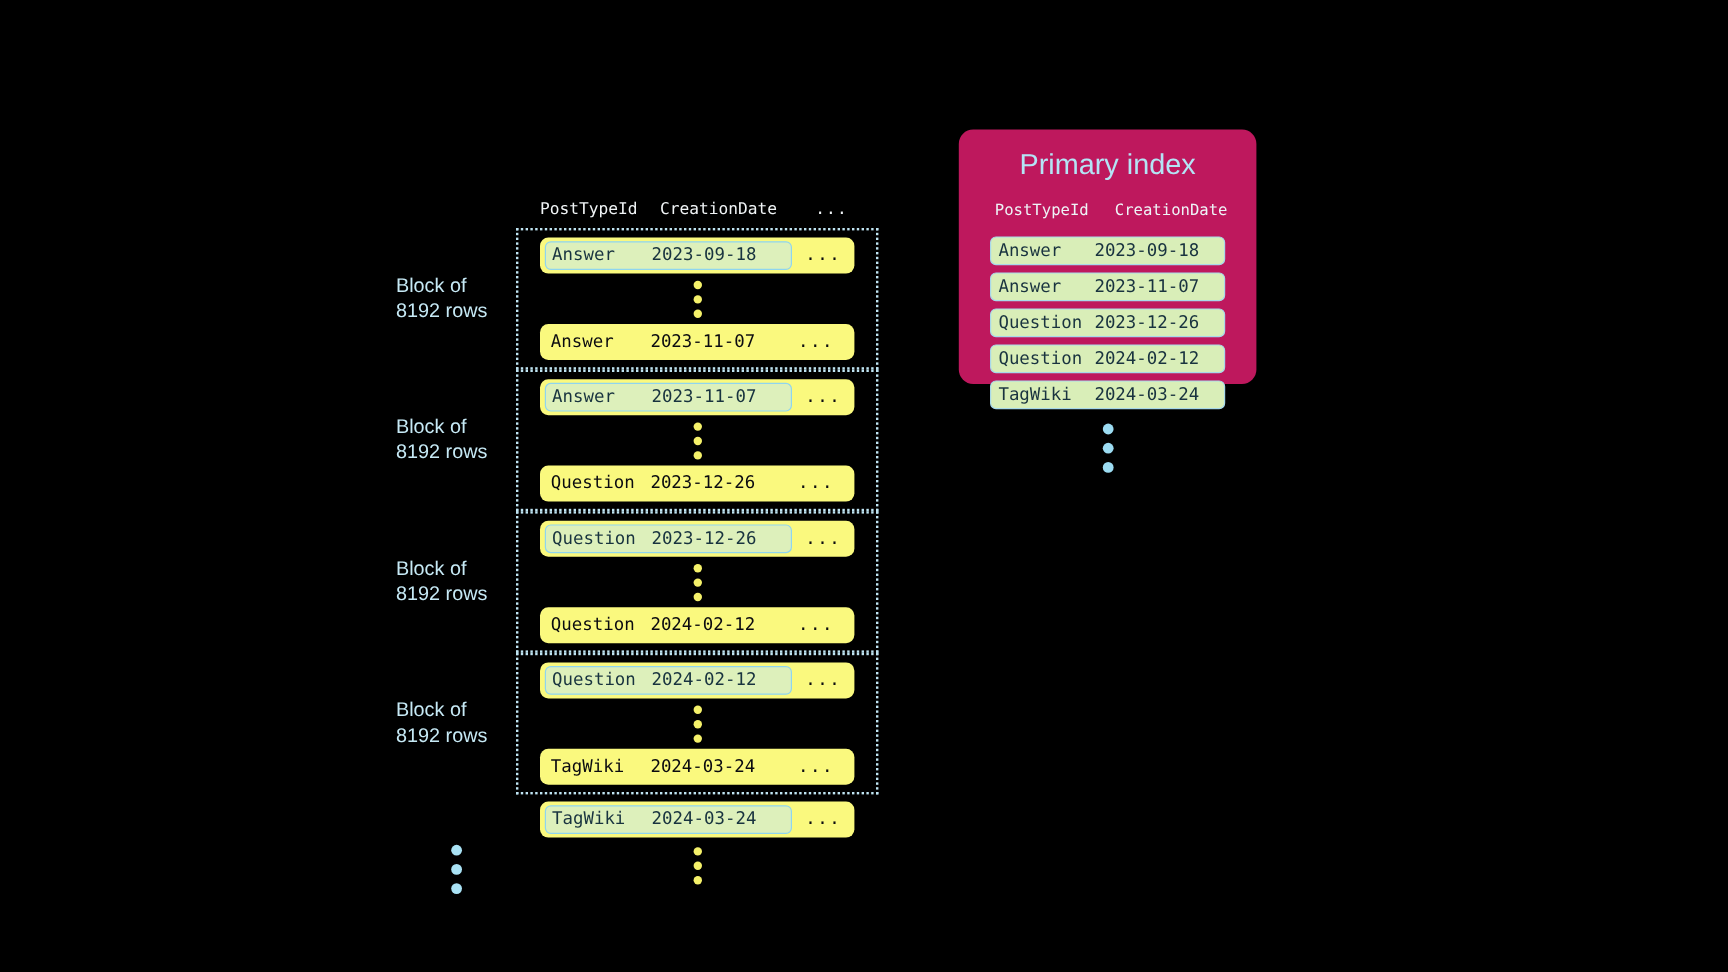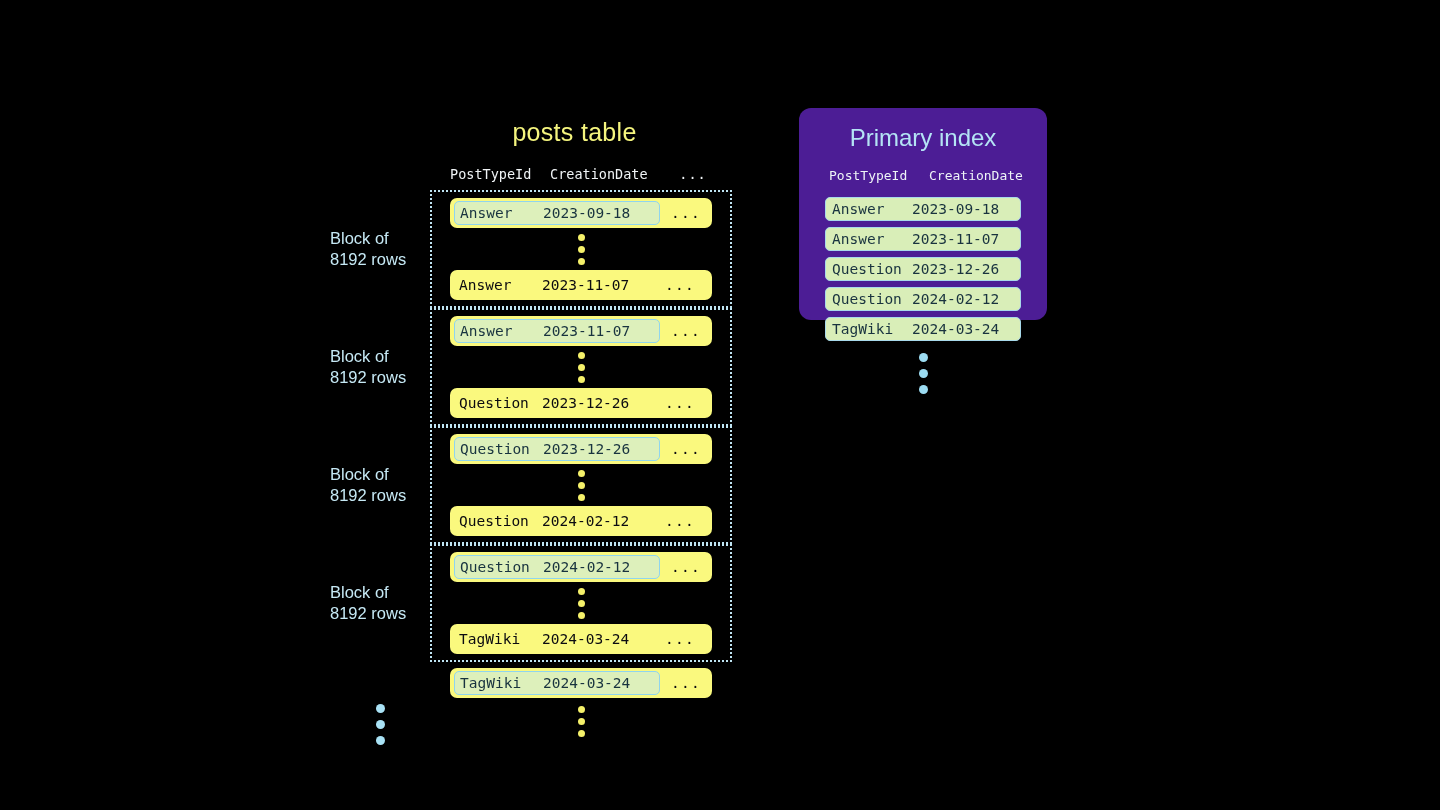--- a/index.html
+++ b/index.html
@@ -144,21 +144,21 @@
   .bottom-dots-wrap .left-dots i { width: 9px; height: 9px; border-radius: 50%; background: #a9e2f5; display:block; }
   .bottom-dots-wrap .right-dots { width: 302px; flex: none; }
 
   
   .index-panel {
     position: absolute;
     left: 799px;
     top: 108px;
     width: 248px;
     height: 212px;
-    background: #4c1d95;
+    background: #be185d;
     border-radius: 12px;
     padding-top: 16px;
   }
 
   .index-title {
     text-align: center;
     font-size: 24px;
     color: #b4e4f5;
     font-weight: 400;
     margin-bottom: 16px;
@@ -198,21 +198,20 @@
   }
   .index-dots i { width: 9px; height: 9px; border-radius: 50%; background: #9cdcf2; display: block; }
 </style>
 </head>
 <body>
 
 <div class="stage">
 
   <div class="posts-table">
 
-    <div class="table-title">posts table</div>
 
     <div class="col-headers">
       <span class="ch-type">PostTypeId</span>
       <span class="ch-date">CreationDate</span>
       <span class="ch-rest">...</span>
     </div>
 
     <div class="blocks">
 
       <div class="block-wrap">

